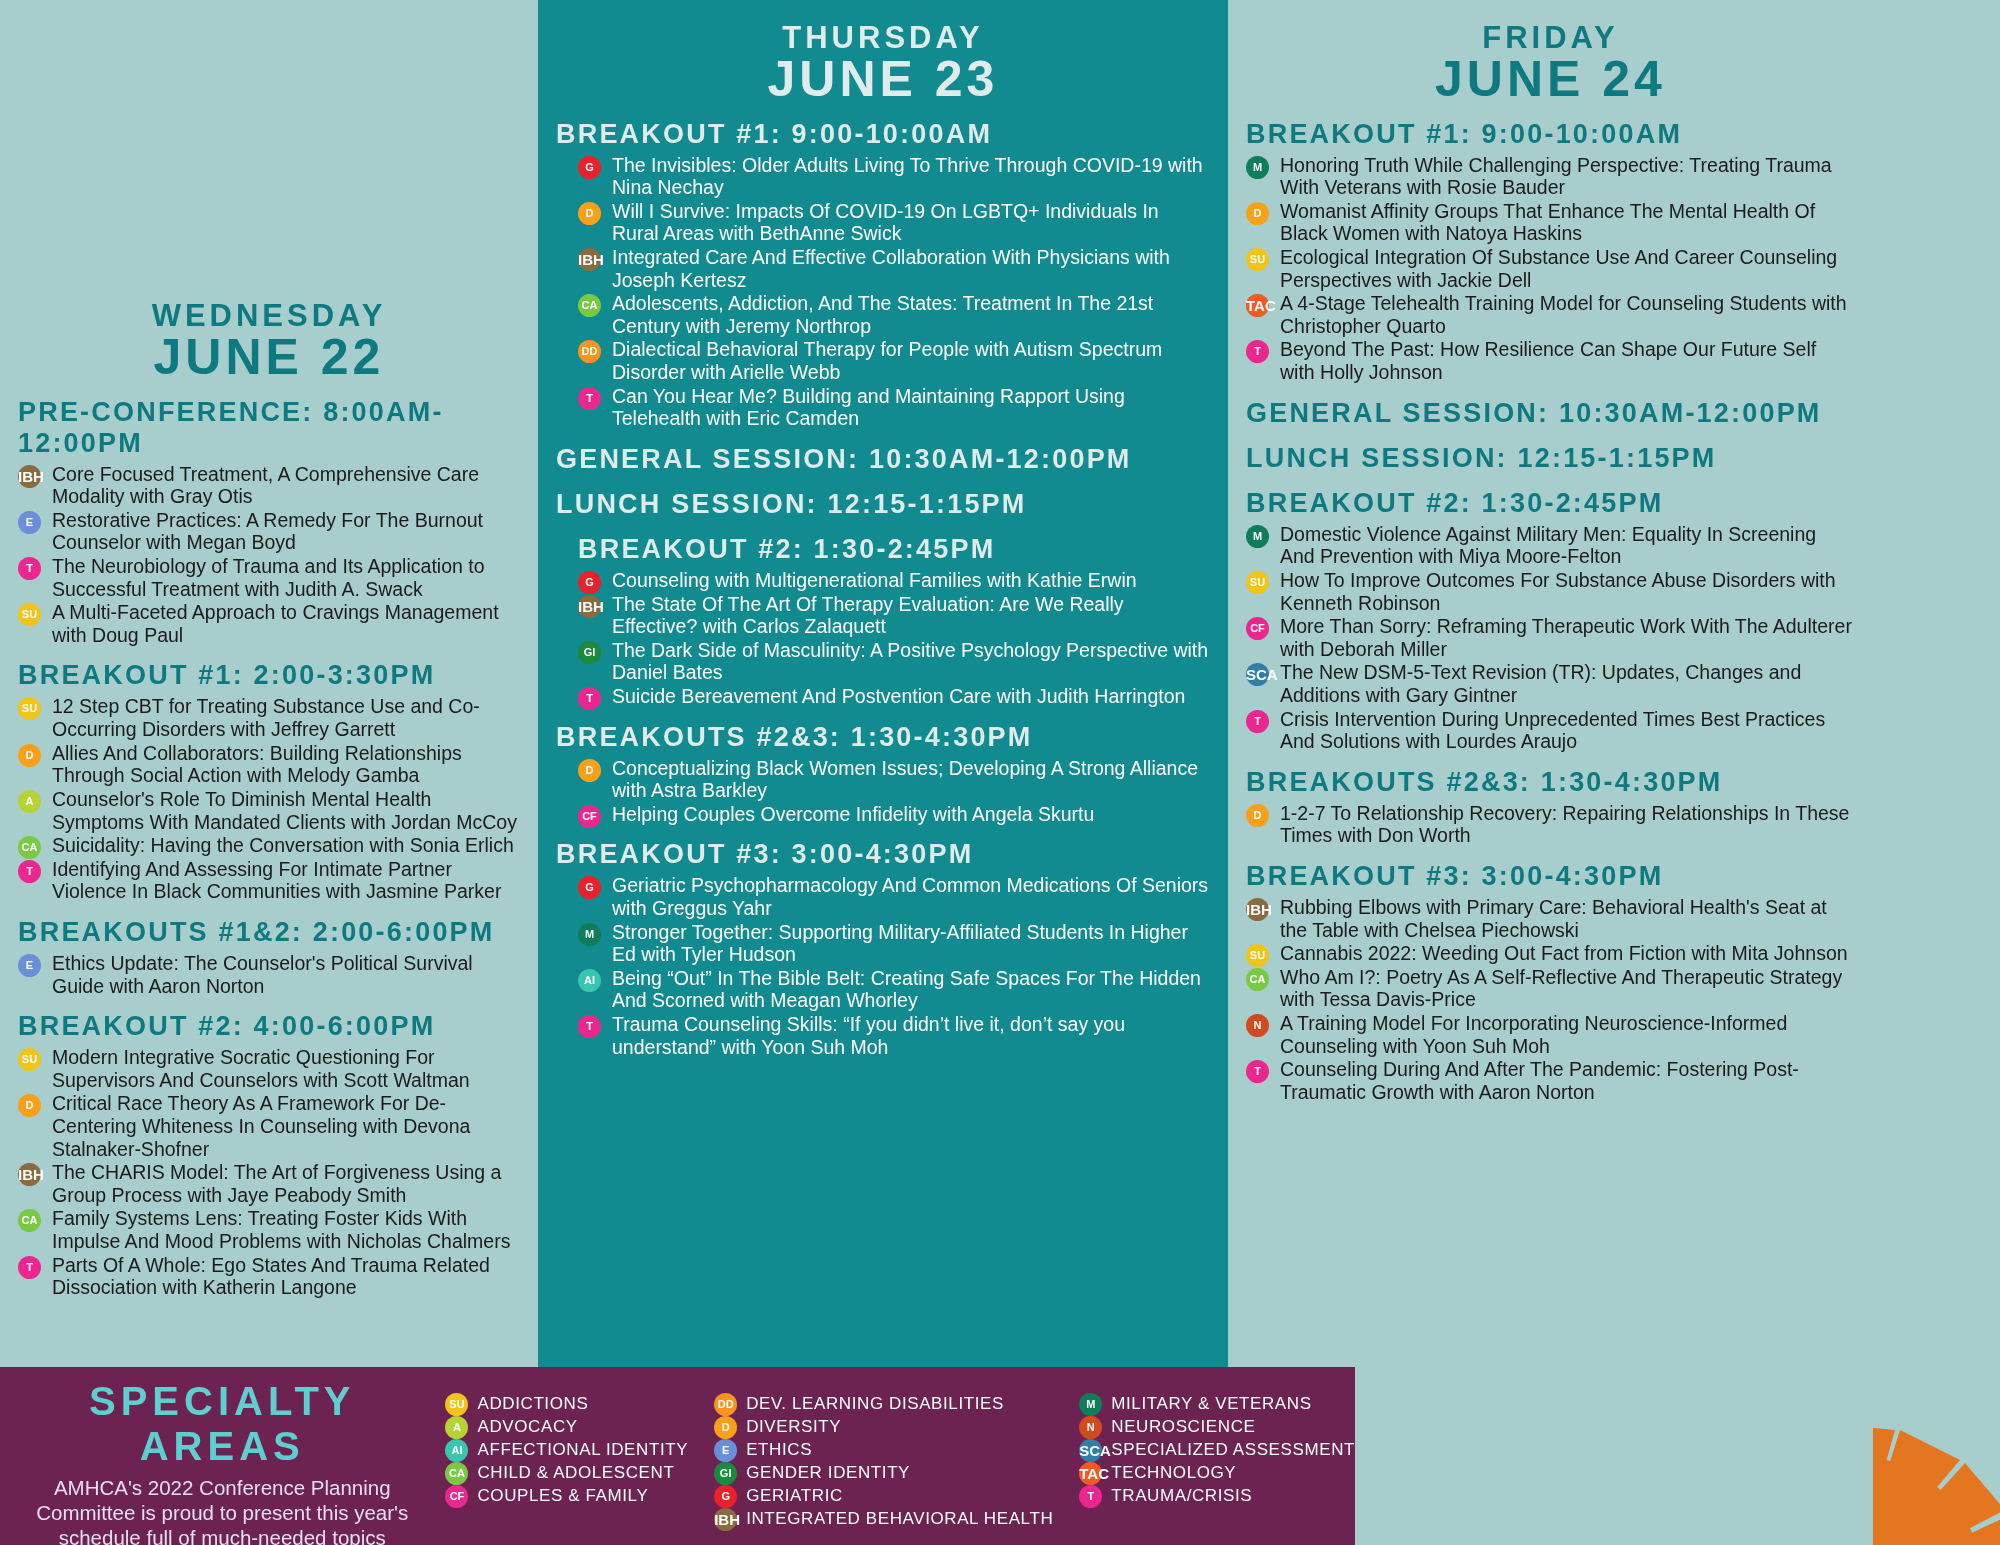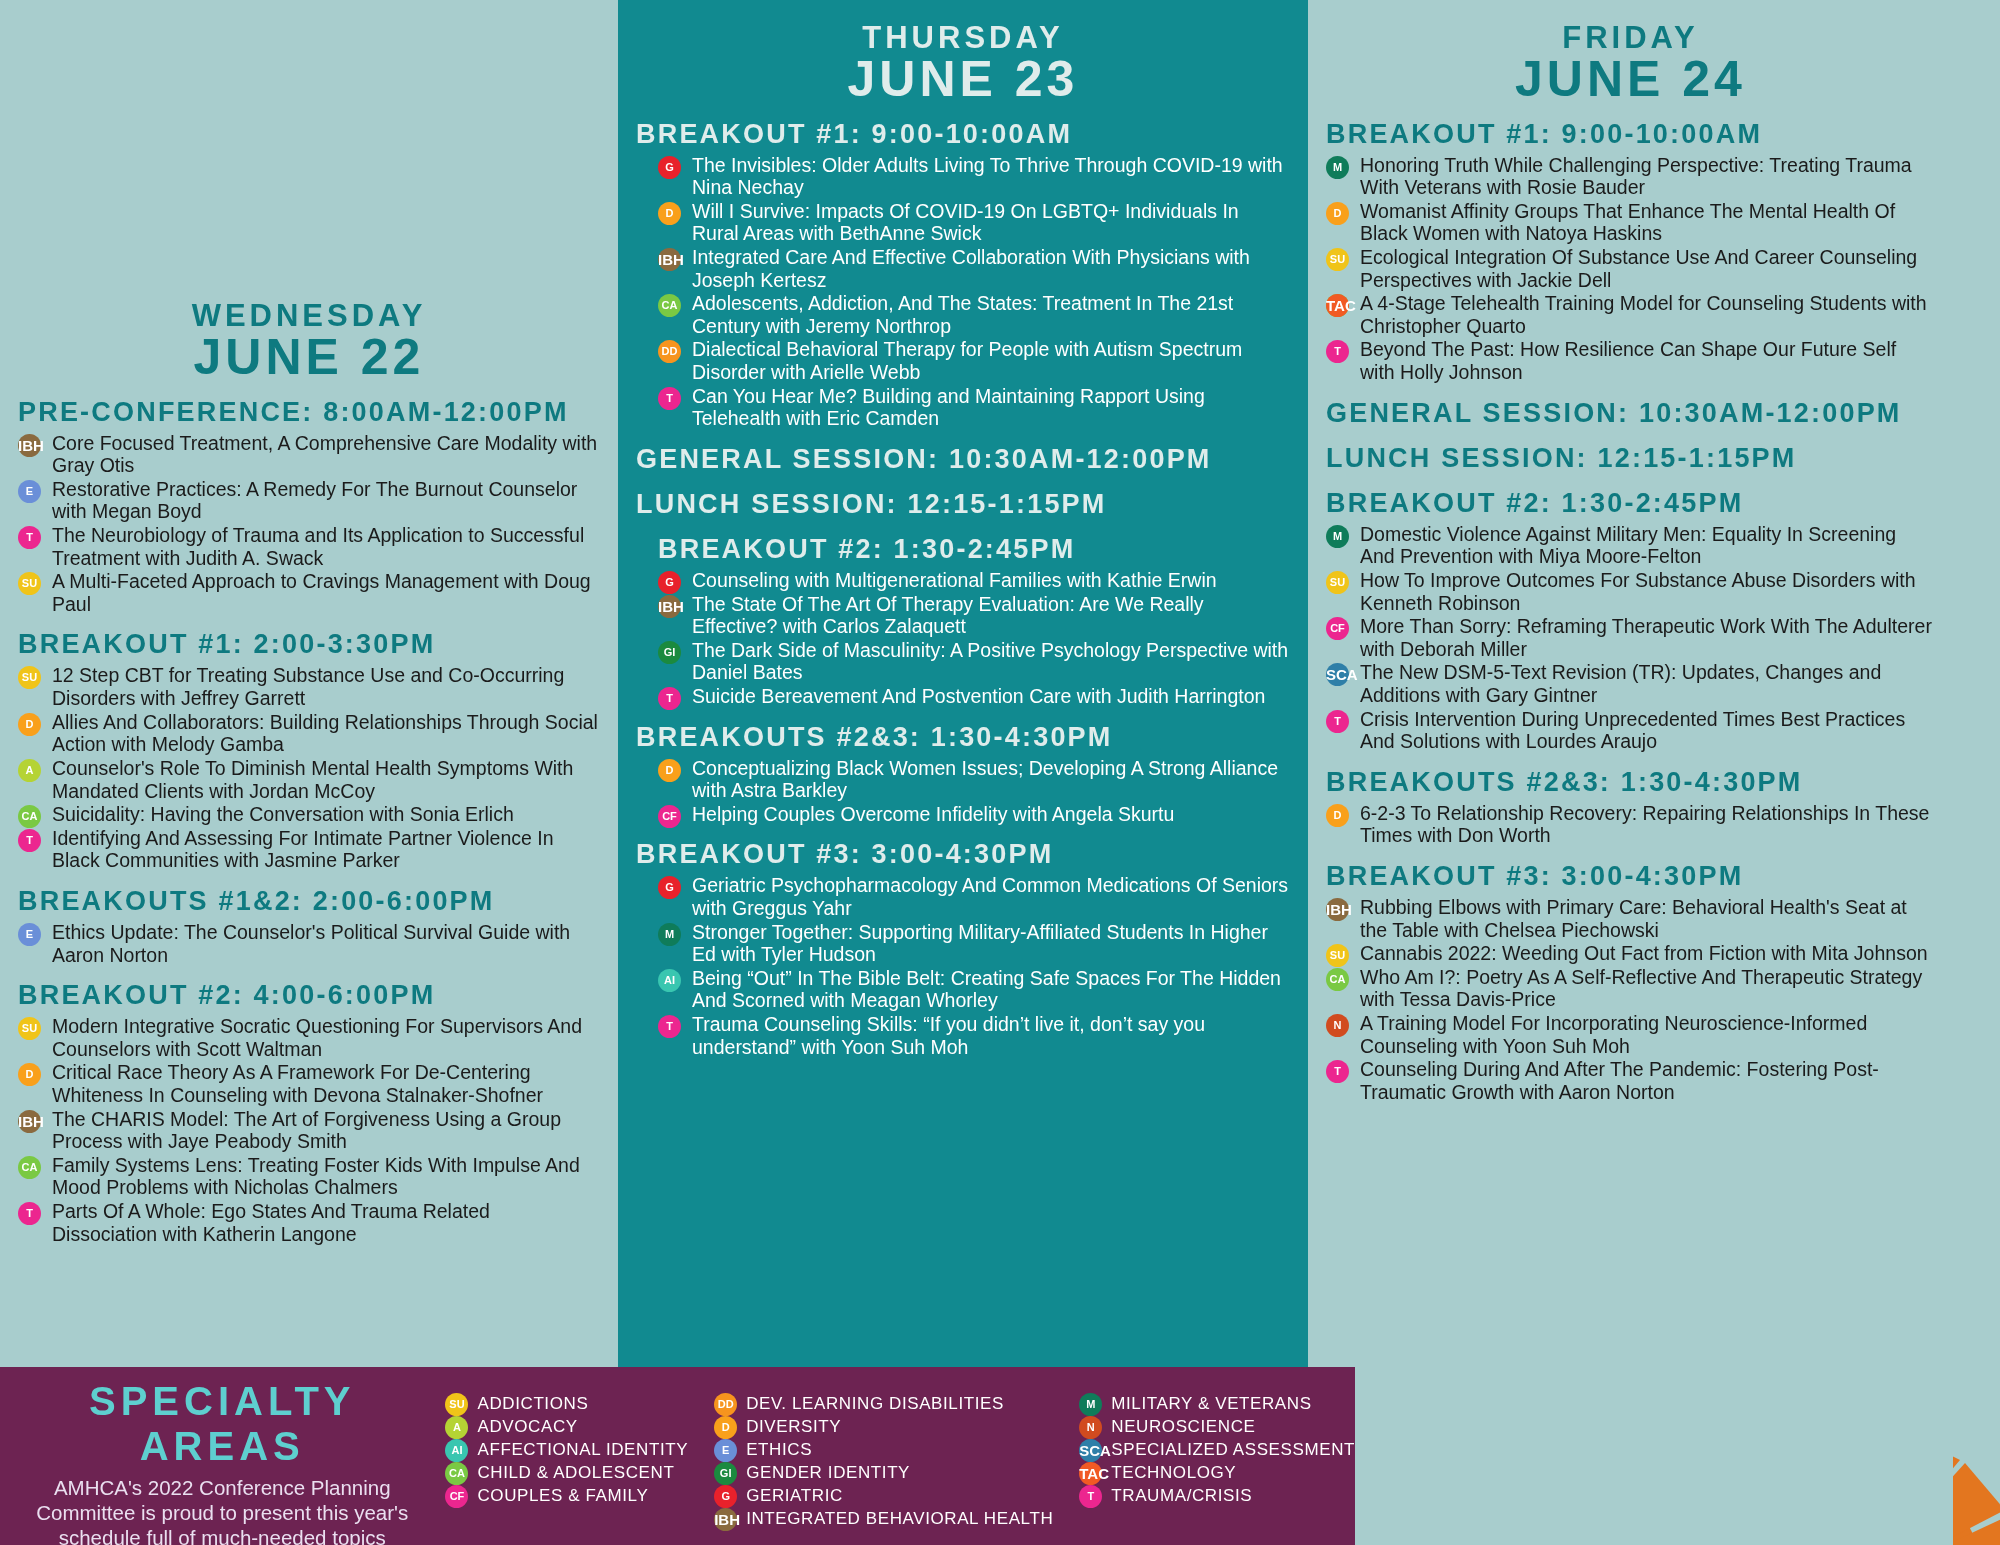--- a/index.html
+++ b/index.html
@@ -8,21 +8,21 @@
     width:2000px; height:1545px;
     font-family:"Liberation Sans", sans-serif;
     background:#a8cdcd;
     overflow:hidden;
     position:relative;
   }
   .page { position:relative; width:2000px; height:1545px; display:flex; }
 
   
   .col { position:relative; }
-  .col-wed { width:618px; background:#a8cdcd; padding:0 18px; }
+  .col-wed { width:538px; background:#a8cdcd; padding:0 18px; }
   .col-thu { width:690px; background:#118a90; padding:0 18px; }
   .col-fri { width:645px; background:#a8cdcd; padding:0 18px; }
 
   
   .sun-tl { position:absolute; left:-150px; top:-180px; width:640px; height:520px; pointer-events:none; }
   .sun-br { position:absolute; right:-60px; bottom:-40px; width:540px; height:260px; pointer-events:none; }
 
   
   .day-head {
     text-align:center;
@@ -235,21 +235,21 @@
         <div class="section-title">BREAKOUT #2: 1:30-2:45PM</div>
         <ul class="sessions">
           <li><span class="tag" style="background: rgb(15, 124, 90);">M</span><span>Domestic Violence Against Military Men: Equality In Screening And Prevention with Miya Moore-Felton</span></li>
           <li><span class="tag" style="background: rgb(240, 196, 25);">SU</span><span>How To Improve Outcomes For Substance Abuse Disorders with Kenneth Robinson</span></li>
           <li><span class="tag" style="background: rgb(236, 38, 143);">CF</span><span>More Than Sorry: Reframing Therapeutic Work With The Adulterer with Deborah Miller</span></li>
           <li><span class="tag small" style="background: rgb(47, 127, 168);">SCA</span><span>The New DSM-5-Text Revision (TR): Updates, Changes and Additions with Gary Gintner</span></li>
           <li><span class="tag" style="background: rgb(236, 38, 143);">T</span><span>Crisis Intervention During Unprecedented Times Best Practices And Solutions with Lourdes Araujo</span></li>
         </ul>
         <div class="section-title">BREAKOUTS #2&amp;3: 1:30-4:30PM</div>
         <ul class="sessions">
-          <li><span class="tag" style="background: rgb(249, 160, 27);">D</span><span>6-2-3 To Relationship Recovery: Repairing Relationships In These Times with Don Worth</span></li>
+          <li><span class="tag" style="background: rgb(249, 160, 27);">D</span><span>1-2-7 To Relationship Recovery: Repairing Relationships In These Times with Don Worth</span></li>
         </ul>
         <div class="section-title">BREAKOUT #3: 3:00-4:30PM</div>
         <ul class="sessions">
           <li><span class="tag small" style="background: rgb(138, 106, 63);">IBH</span><span>Rubbing Elbows with Primary Care: Behavioral Health's Seat at the Table with Chelsea Piechowski</span></li>
           <li><span class="tag" style="background: rgb(240, 196, 25);">SU</span><span>Cannabis 2022: Weeding Out Fact from Fiction with Mita Johnson</span></li>
           <li><span class="tag" style="background: rgb(122, 201, 67);">CA</span><span>Who Am I?: Poetry As A Self-Reflective And Therapeutic Strategy with Tessa Davis-Price</span></li>
           <li><span class="tag" style="background: rgb(209, 75, 31);">N</span><span>A Training Model For Incorporating Neuroscience-Informed Counseling with Yoon Suh Moh</span></li>
           <li><span class="tag" style="background: rgb(236, 38, 143);">T</span><span>Counseling During And After The Pandemic: Fostering Post-Traumatic Growth with Aaron Norton</span></li>
         </ul>
       </div>

